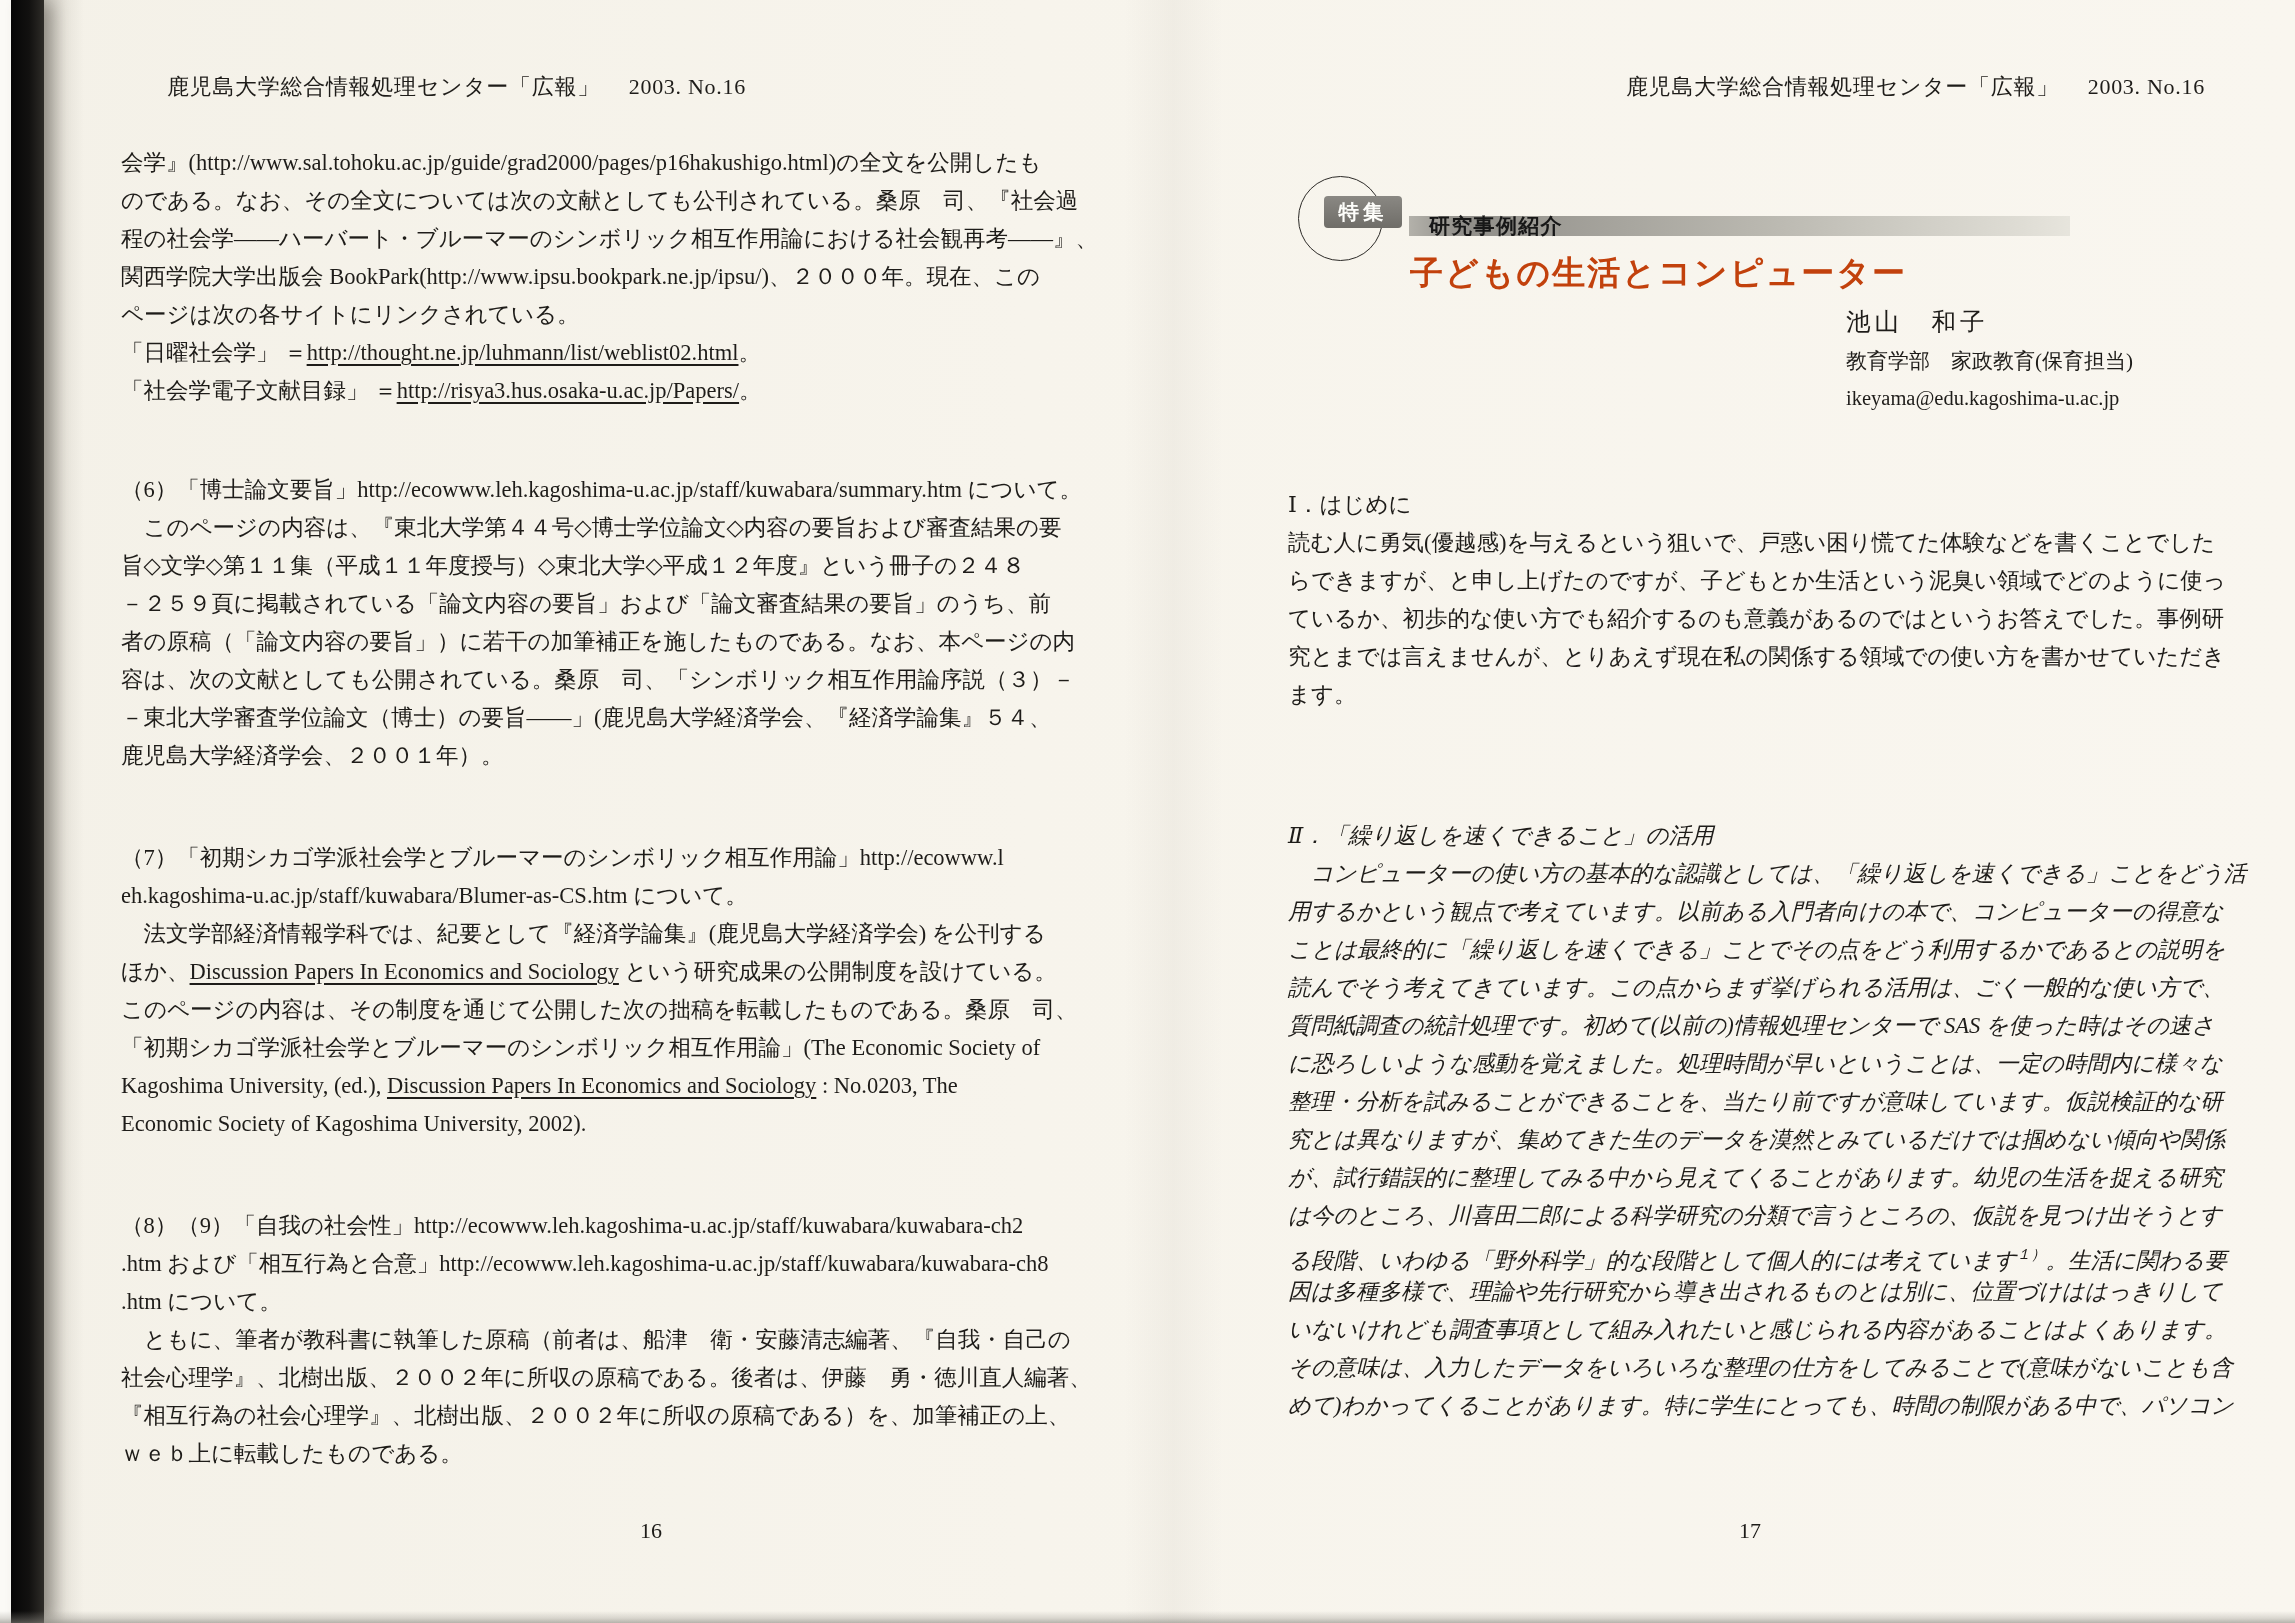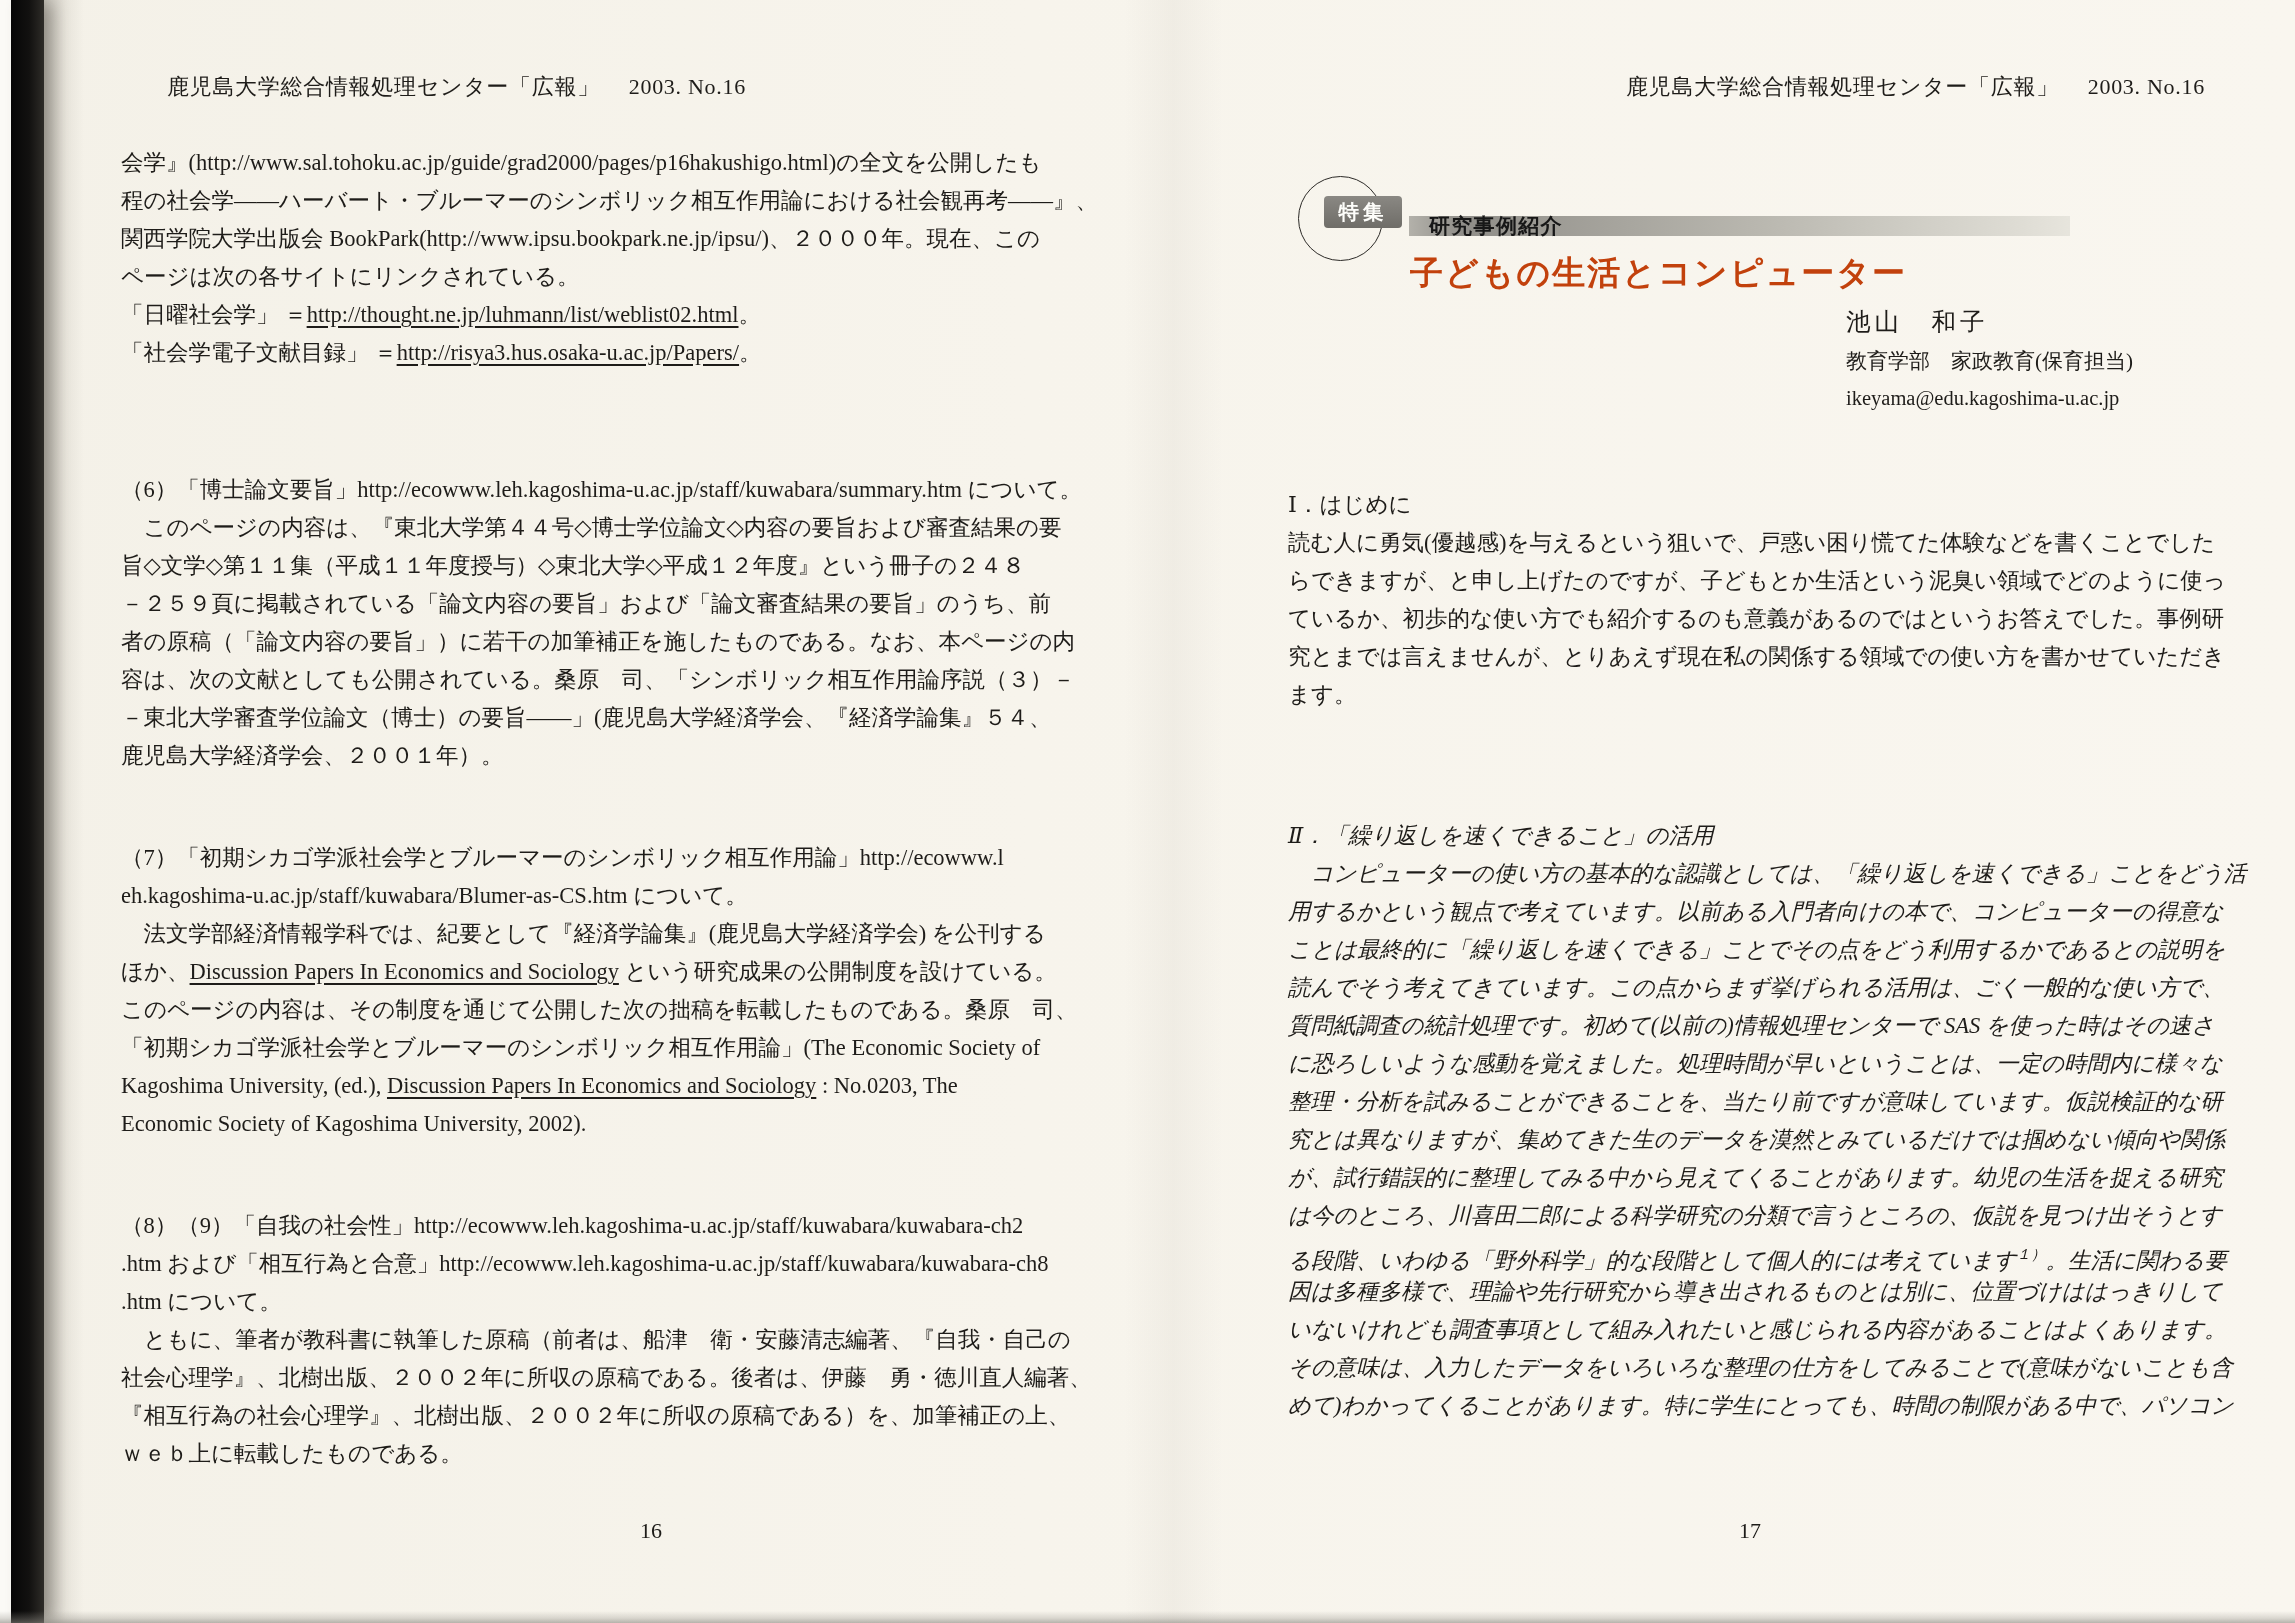--- a/index.html
+++ b/index.html
@@ -78,20 +78,21 @@
 <div class="scan-edge-left"></div>
 <div class="scan-band-left"></div>
 <div class="gutter-shadow"></div>
 <div class="scan-edge-bottom"></div>
 
 <div>
   <div class="page-header" style="left:167px;">鹿児島大学総合情報処理センター「広報」　 2003. No.16</div>
 
   <div class="para" style="left:121px; top:144px; width:985px;">
       <div class="line"><span>会学』(http://www.sal.tohoku.ac.jp/guide/grad2000/pages/p16hakushigo.html)の全文を公開したも</span></div>
+      <div class="line"><span>のである。なお、その全文については次の文献としても公刊されている。桑原　司、『社会過</span></div>
       <div class="line"><span>程の社会学――ハーバート・ブルーマーのシンボリック相互作用論における社会観再考――』、</span></div>
       <div class="line"><span>関西学院大学出版会 BookPark(http://www.ipsu.bookpark.ne.jp/ipsu/)、２０００年。現在、この</span></div>
       <div class="line"><span>ページは次の各サイトにリンクされている。</span></div>
       <div class="line"><span>「日曜社会学」 ＝</span><span class="u">http://thought.ne.jp/luhmann/list/weblist02.html</span><span>。</span></div>
       <div class="line"><span>「社会学電子文献目録」 ＝</span><span class="u">http://risya3.hus.osaka-u.ac.jp/Papers/</span><span>。</span></div>
     </div>
 
   <div class="para" style="left:121px; top:471px; width:985px;">
       <div class="line"><span>（6）「博士論文要旨」http://ecowww.leh.kagoshima-u.ac.jp/staff/kuwabara/summary.htm について。</span></div>
       <div class="line"><span>　このページの内容は、『東北大学第４４号◇博士学位論文◇内容の要旨および審査結果の要</span></div>

